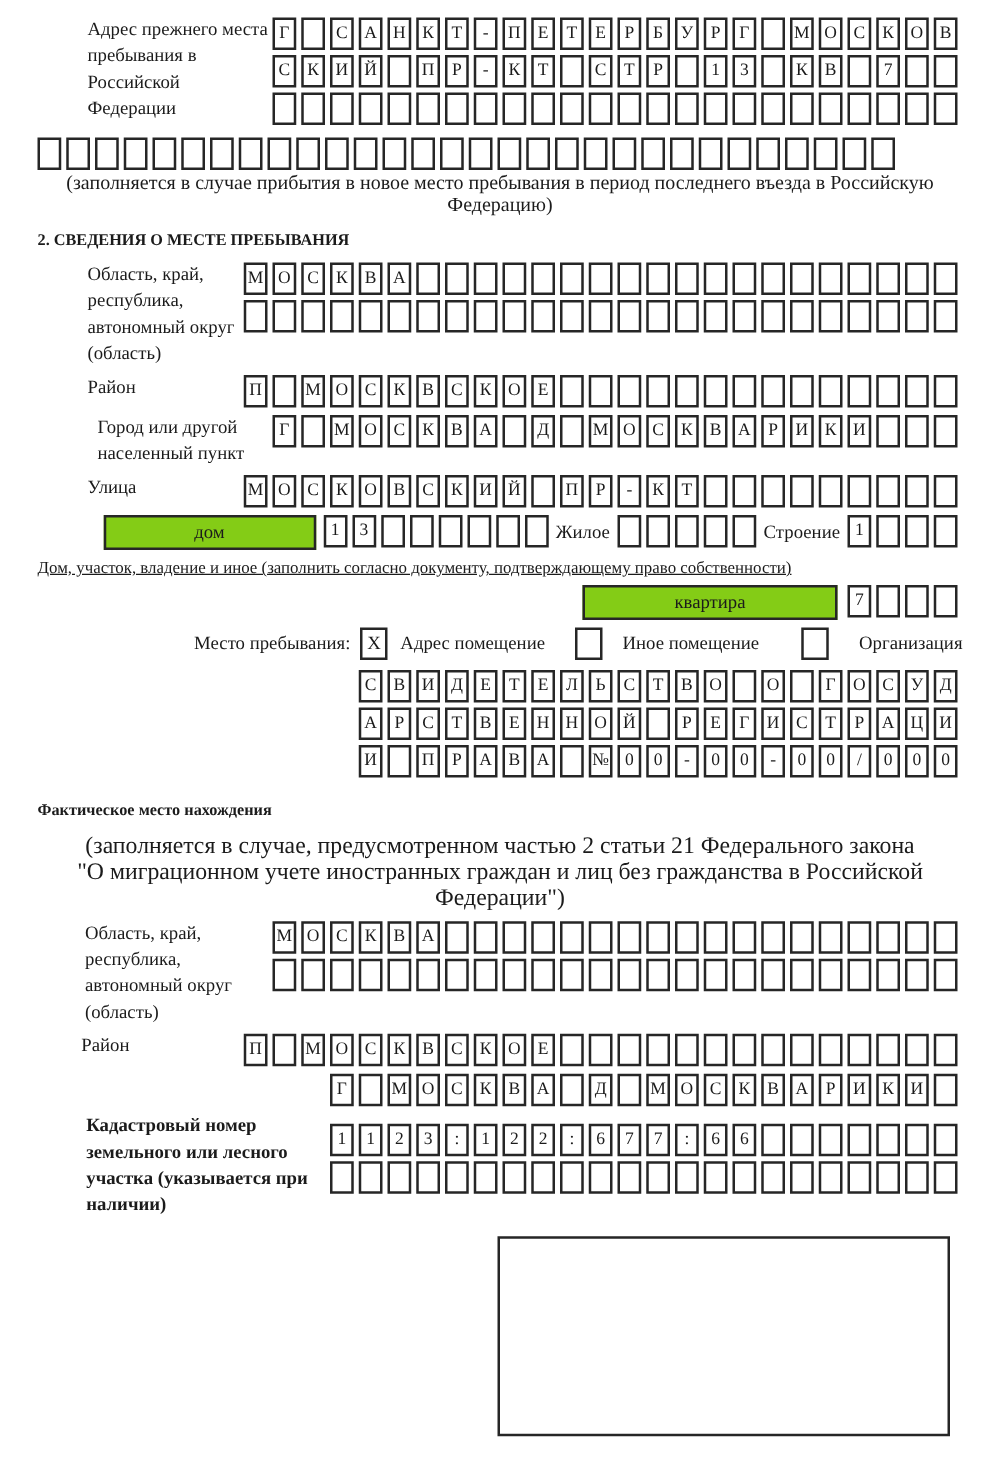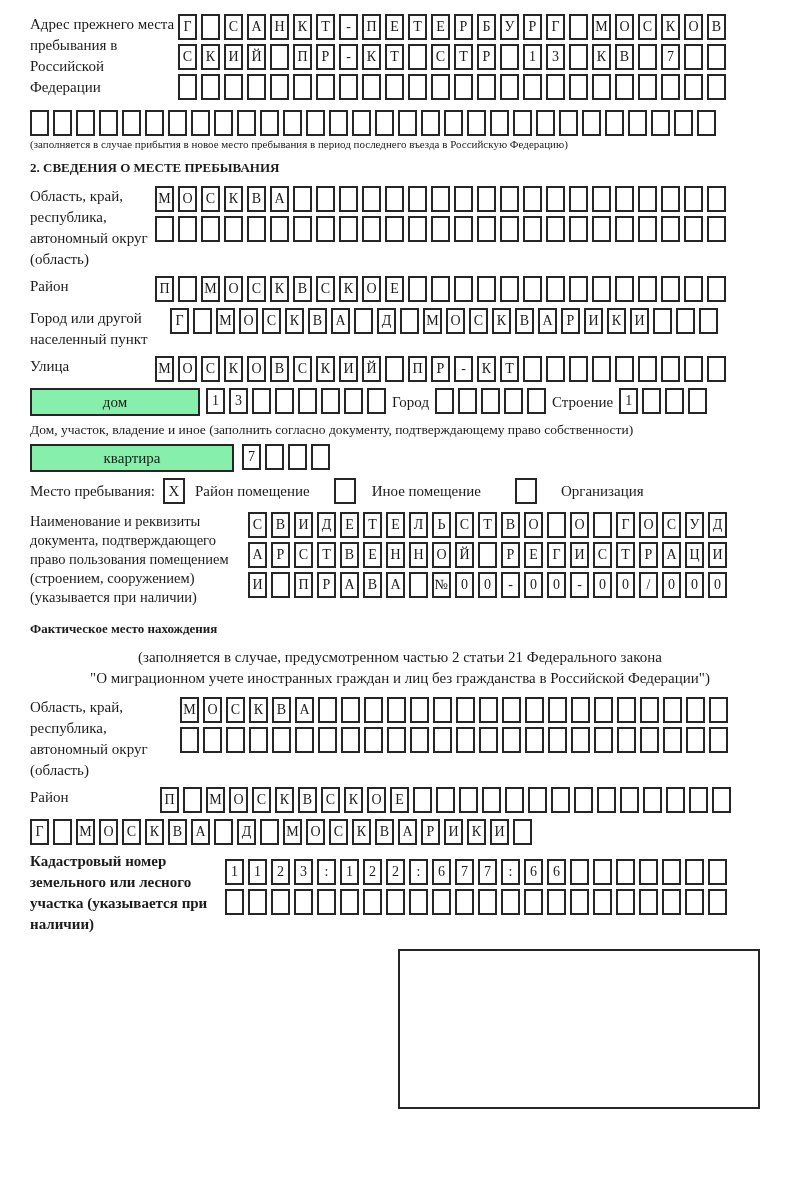--- a/index.html
+++ b/index.html
@@ -1,36 +1,36 @@
 <!DOCTYPE html>
 <html lang="ru"><head>
 <meta charset="utf-8">
 <style>
   html,body{margin:0;padding:0;background:#fff;}
   body{width:800px;height:1180px;overflow:hidden;
        font-family:"Liberation Serif","DejaVu Serif",serif;color:#1b1b1b;}
   .page{padding:14px 30px 0 30px;width:740px;}
   .hdr{ text-align:right; font-size:15px; padding-right:14px; margin-bottom:20px;}
-  .row{display:flex;align-items:flex-start;margin-bottom:6px;}
+  .row{display:flex;align-items:flex-start;margin-bottom:6px;justify-content:flex-end;}
   .lbl{font-size:15px;line-height:21px;flex:0 0 auto;}
   .stack > .boxes{margin-bottom:4px;}
   .boxes{display:flex;flex-wrap:nowrap;}
   .cell{width:15px;height:22px;border:2px solid #262626;margin-right:4px;
         font-size:14px;line-height:22px;text-align:center;flex:0 0 auto;background:#fff;}
-  .note{font-size:11px;margin:2px 0 4px 0;}
+  .note{font-size:16px;text-align:center;margin:2px 0 4px 0;}
   .h-bold{font-size:13px;font-weight:bold;text-align:left;margin:10px 0 10px 0;}
-  .caption{font-size:13.5px;margin:0 0 6px 0;}
+  .caption{font-size:13.5px;margin:0 0 6px 0;text-decoration:underline;}
   .fieldbox{border:2px solid #262626;height:24px;font-size:15px;line-height:24px;
-            text-align:center;flex:0 0 auto;background:#86efac;}
+            text-align:center;flex:0 0 auto;background:#84cc16;}
   .inline-lbl{font-size:15px;line-height:28px;flex:0 0 auto;}
   .chk{width:18px;height:22px;border:2px solid #262626;font-size:15px;line-height:22px;
        text-align:center;flex:0 0 auto;}
   .mesto .lbl,.mesto .opt{line-height:26px;}
   .stamp{border:2px solid #262626;width:358px;height:156px;margin:14px 0 4px 368px;}
-  .notes-center{font-size:15px;text-align:center;line-height:21px;margin-bottom:8px;}
+  .notes-center{font-size:19px;text-align:center;line-height:21px;margin-bottom:8px;}
   .doc-lbl{line-height:19px;font-size:14.5px;}
   .mt8{margin-top:8px;}
 </style>
 </head>
 <body>
 
 <div class="page">
 
 
   <div class="row">
@@ -309,21 +309,21 @@
     <div class="boxes">
         <div class="cell">1</div>
         <div class="cell">3</div>
         <div class="cell"></div>
         <div class="cell"></div>
         <div class="cell"></div>
         <div class="cell"></div>
         <div class="cell"></div>
         <div class="cell"></div>
       </div>
-    <div class="inline-lbl" style="margin:0 6px 0 2px;">Город</div>
+    <div class="inline-lbl" style="margin:0 6px 0 2px;">Жилое</div>
     <div class="boxes">
         <div class="cell"></div>
         <div class="cell"></div>
         <div class="cell"></div>
         <div class="cell"></div>
         <div class="cell"></div>
       </div>
     <div class="inline-lbl" style="margin:0 6px 0 2px;">Строение</div>
     <div class="boxes">
         <div class="cell">1</div>
@@ -340,29 +340,28 @@
         <div class="cell">7</div>
         <div class="cell"></div>
         <div class="cell"></div>
         <div class="cell"></div>
       </div>
   </div>
 
   <div class="row mesto">
     <div class="lbl">Место пребывания:</div>
     <div class="chk" style="margin:0 10px 0 8px;">X</div>
-    <div class="lbl opt">Район помещение</div>
+    <div class="lbl opt">Адрес помещение</div>
     <div class="chk" style="margin:0 16px 0 24px;"></div>
     <div class="lbl opt">Иное помещение</div>
     <div class="chk" style="margin:0 24px 0 34px;"></div>
     <div class="lbl opt">Организация</div>
   </div>
 
   <div class="row mt8">
-    <div class="lbl doc-lbl" style="width:218px;">Наименование и реквизиты документа, подтверждающего право пользования помещением (строением, сооружением) (указывается при наличии)</div>
     <div class="stack">
       <div class="boxes">
           <div class="cell">С</div>
           <div class="cell">В</div>
           <div class="cell">И</div>
           <div class="cell">Д</div>
           <div class="cell">Е</div>
           <div class="cell">Т</div>
           <div class="cell">Е</div>
           <div class="cell">Л</div>

